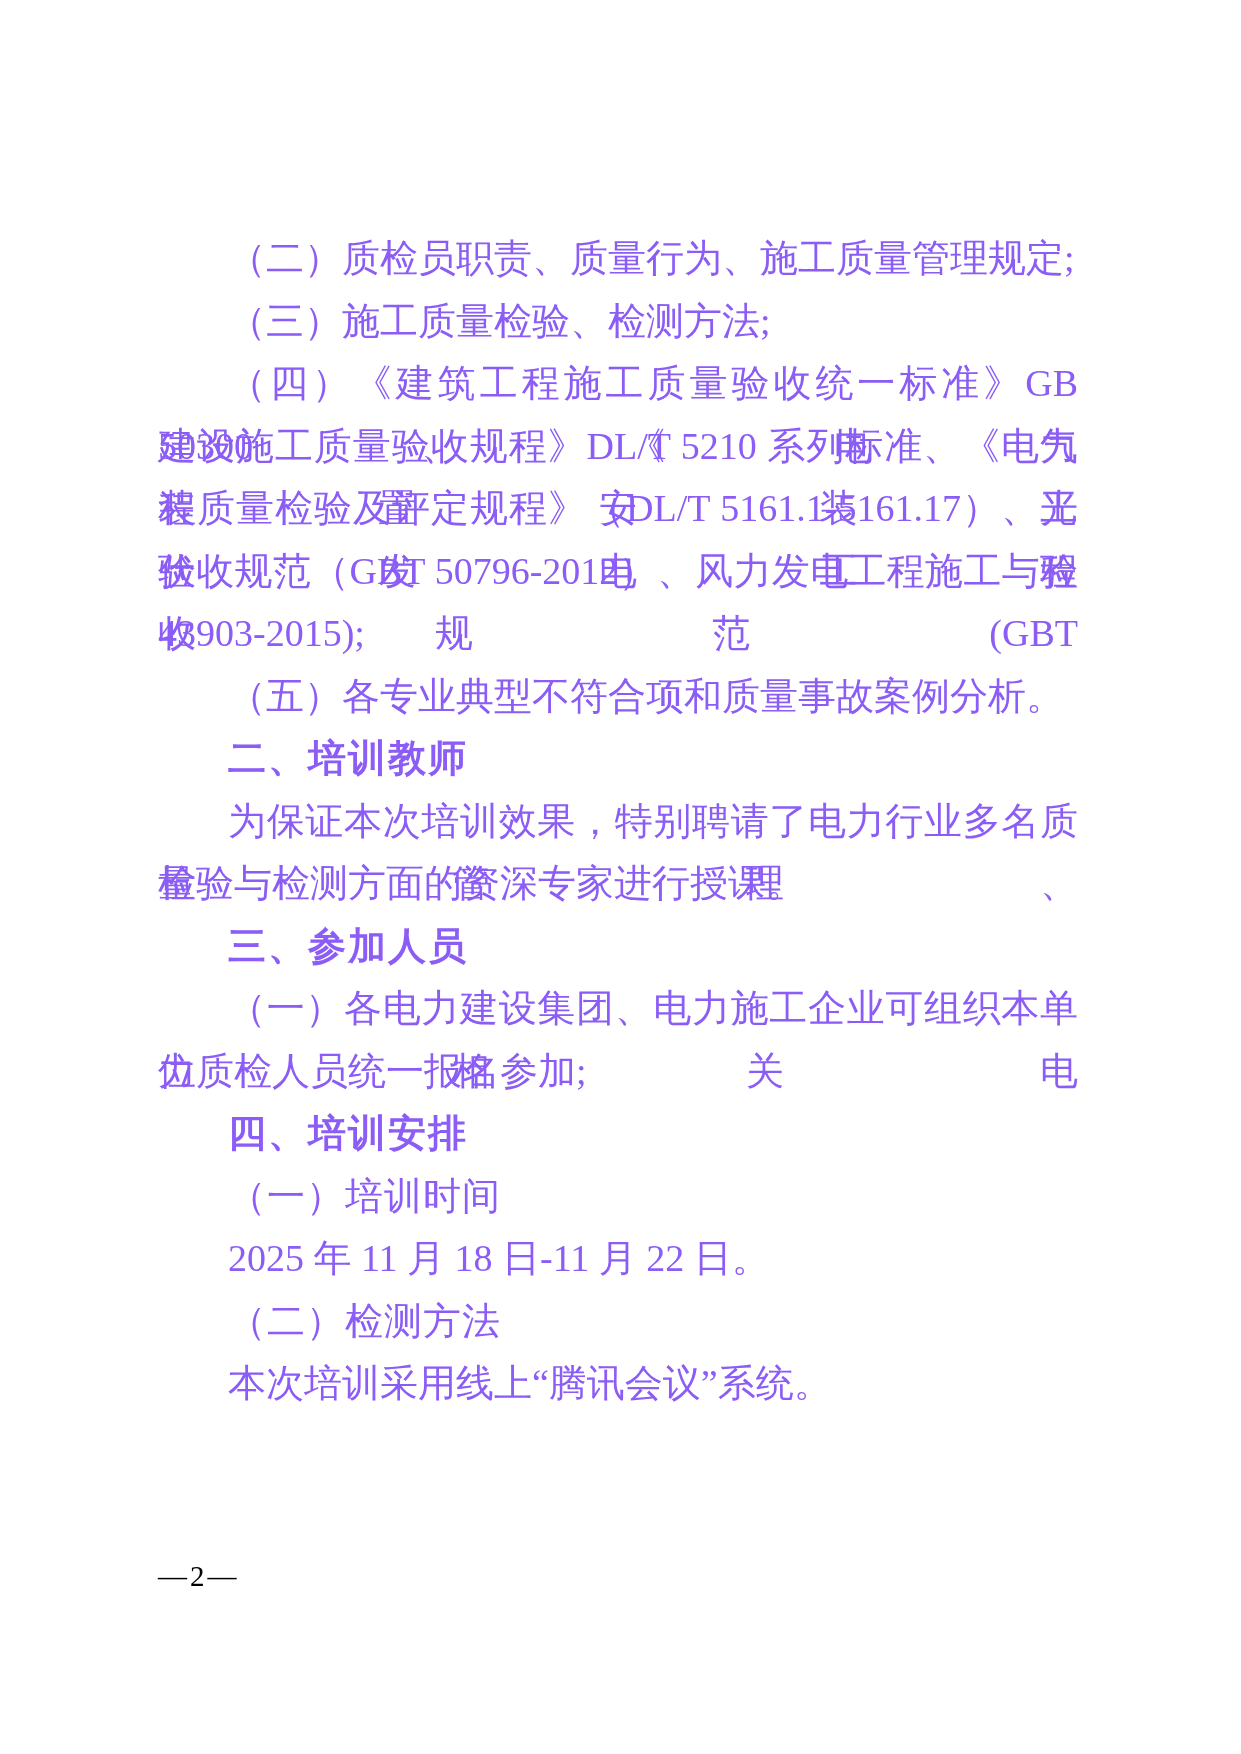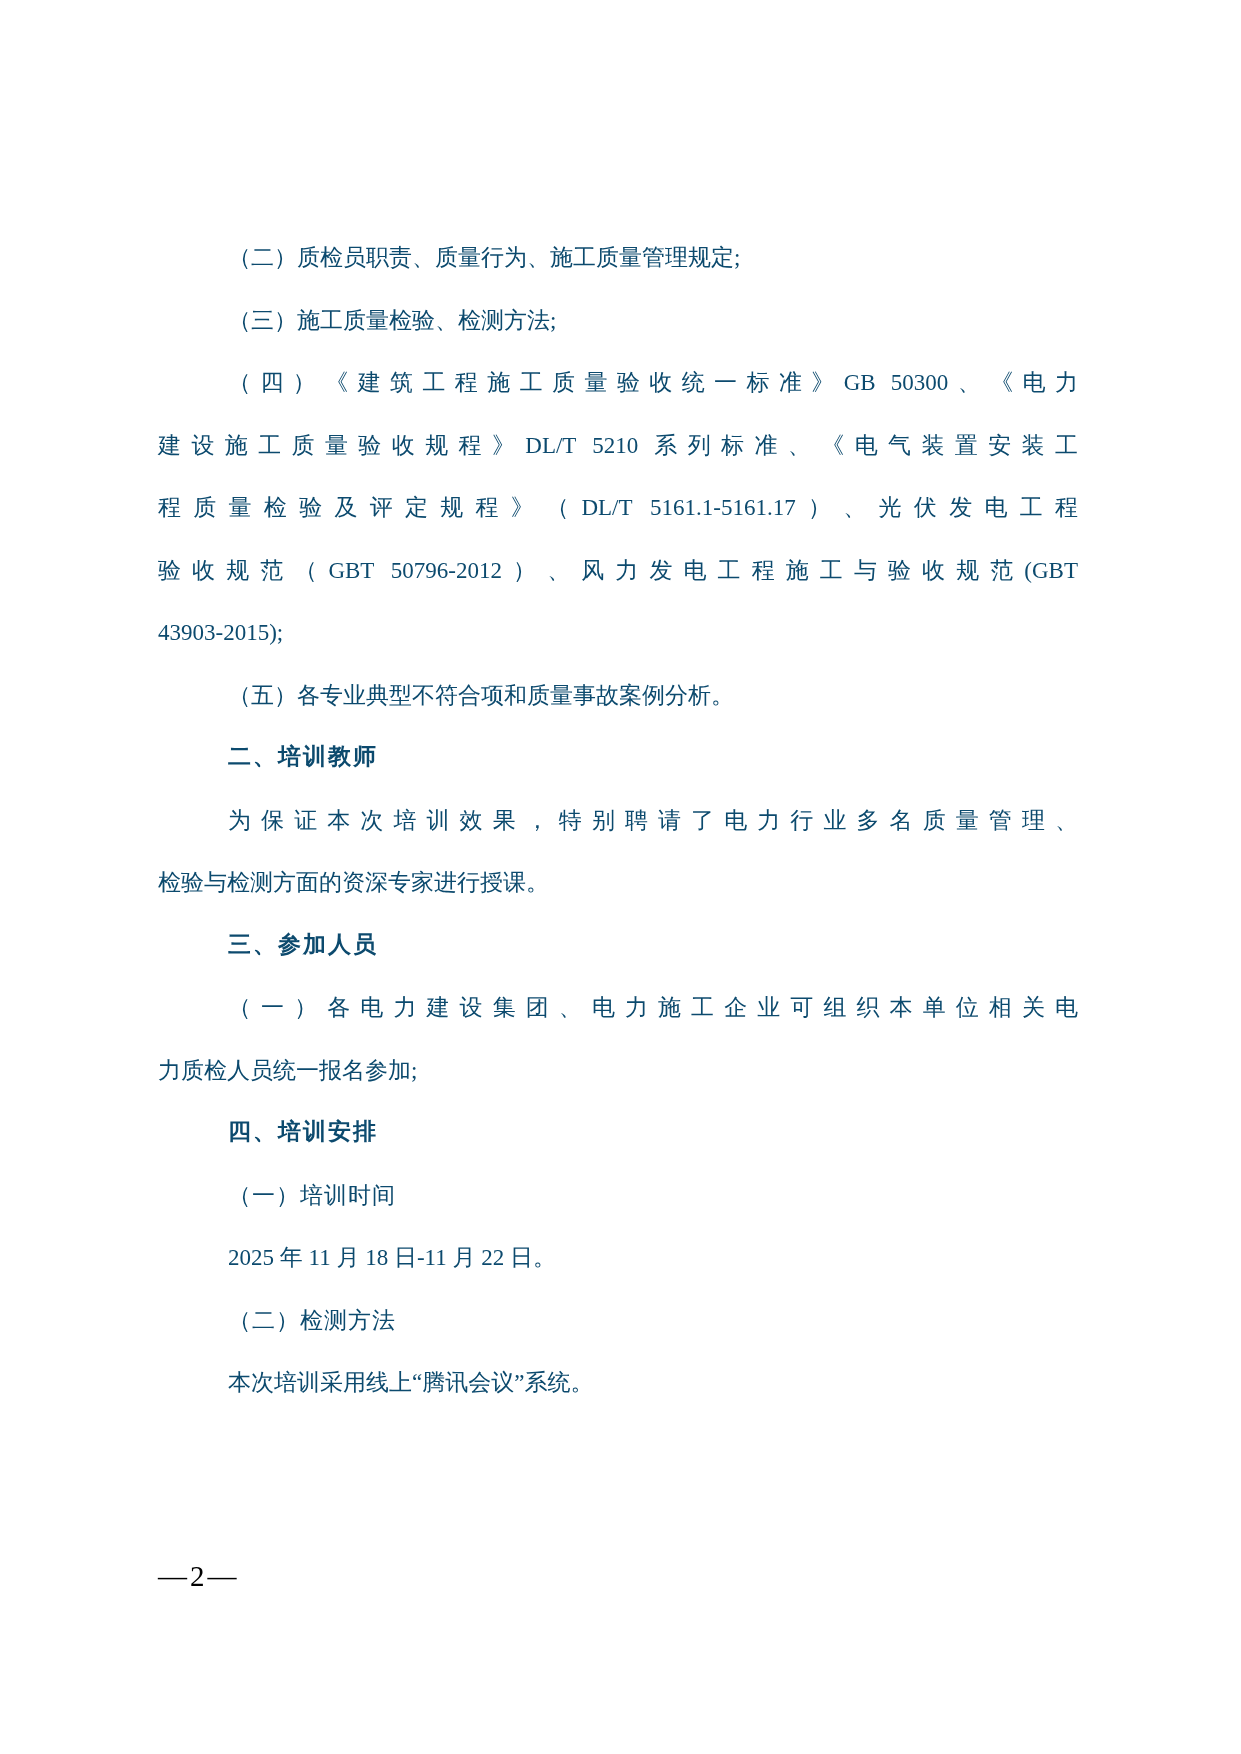--- a/index.html
+++ b/index.html
@@ -16,37 +16,37 @@
     overflow: hidden;
   }
   .text-block {
     position: absolute;
     left: 158px;
     top: 227px;
     width: 920px;
   }
   .line {
     font-family: "Liberation Serif", "DejaVu Serif", serif;
-    font-size: 23px;
+    font-size: 38px;
     line-height: 62.5px;
     height: 62.5px;
     white-space: nowrap;
-    color: #0c4a6e;
+    color: #8b5cf6;
   }
   .line.indent {
     text-indent: 70px;
   }
   .line.justify {
     white-space: normal;
     text-align: justify;
     text-align-last: justify;
     text-justify: inter-character;
   }
   .line.bold-head {
-    font-family: Liberation Mono, monospace;
+    font-family: Liberation Serif, serif;
     font-weight: 700;
     letter-spacing: 2px;
   }
   .line.kaiti {
     letter-spacing: 1px;
   }
   .page-number {
     position: absolute;
     left: 158px;
     top: 1556px;

